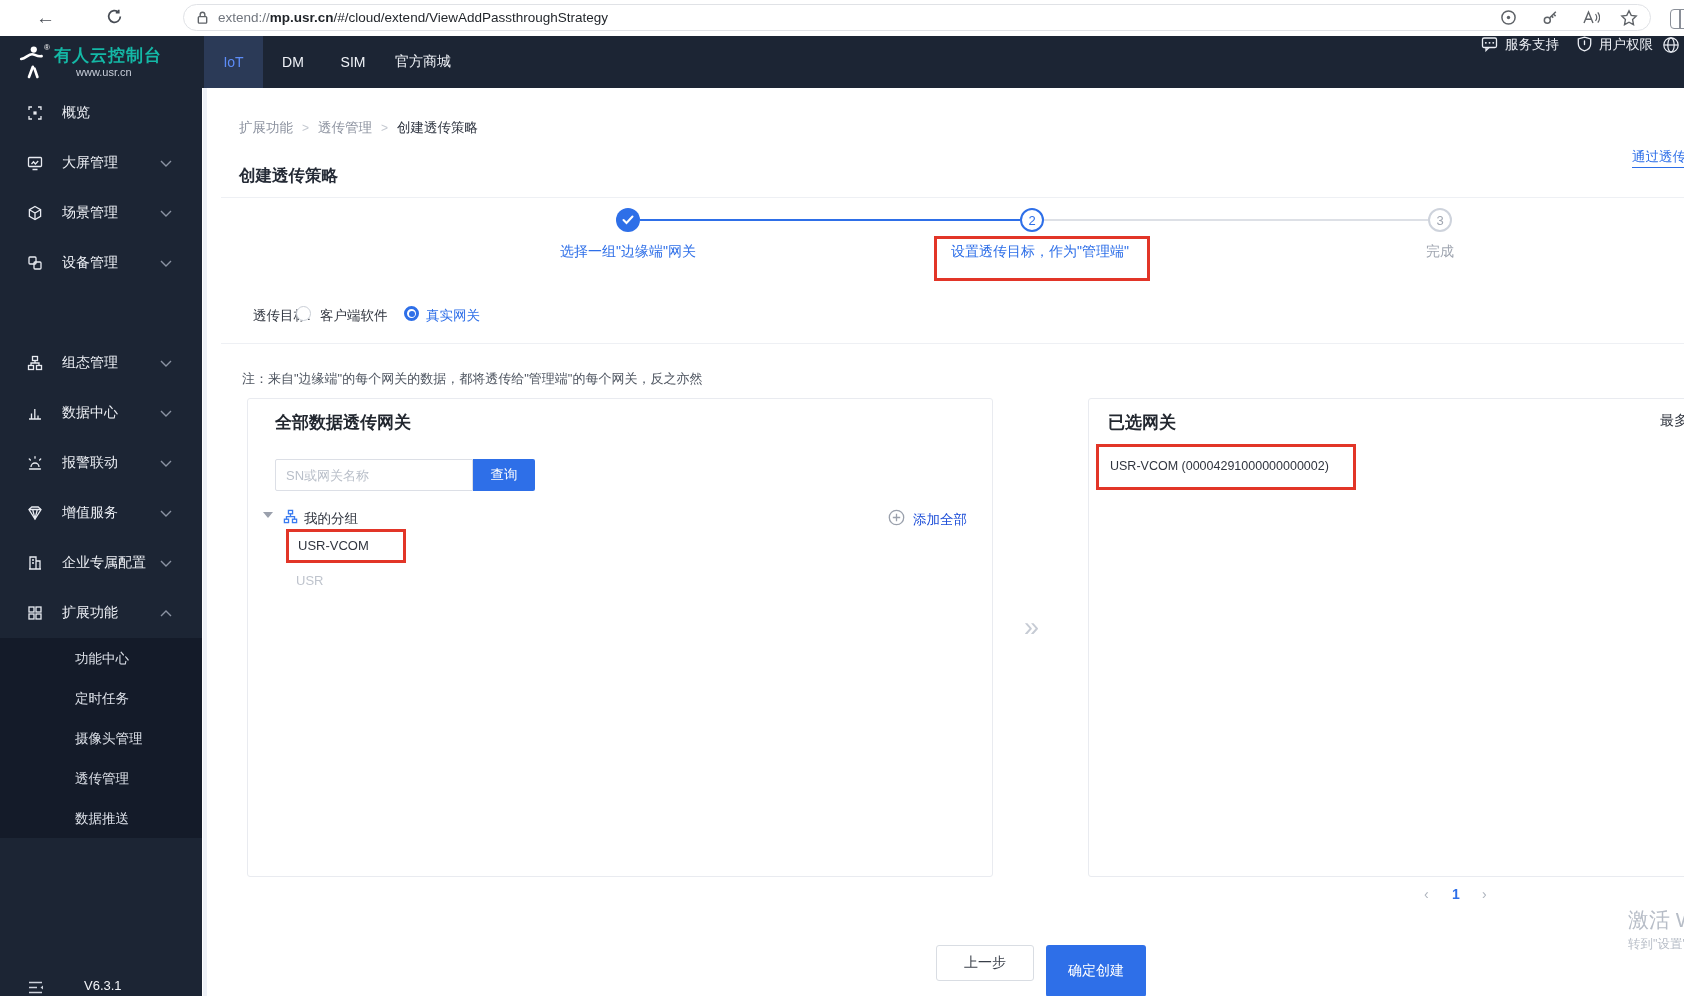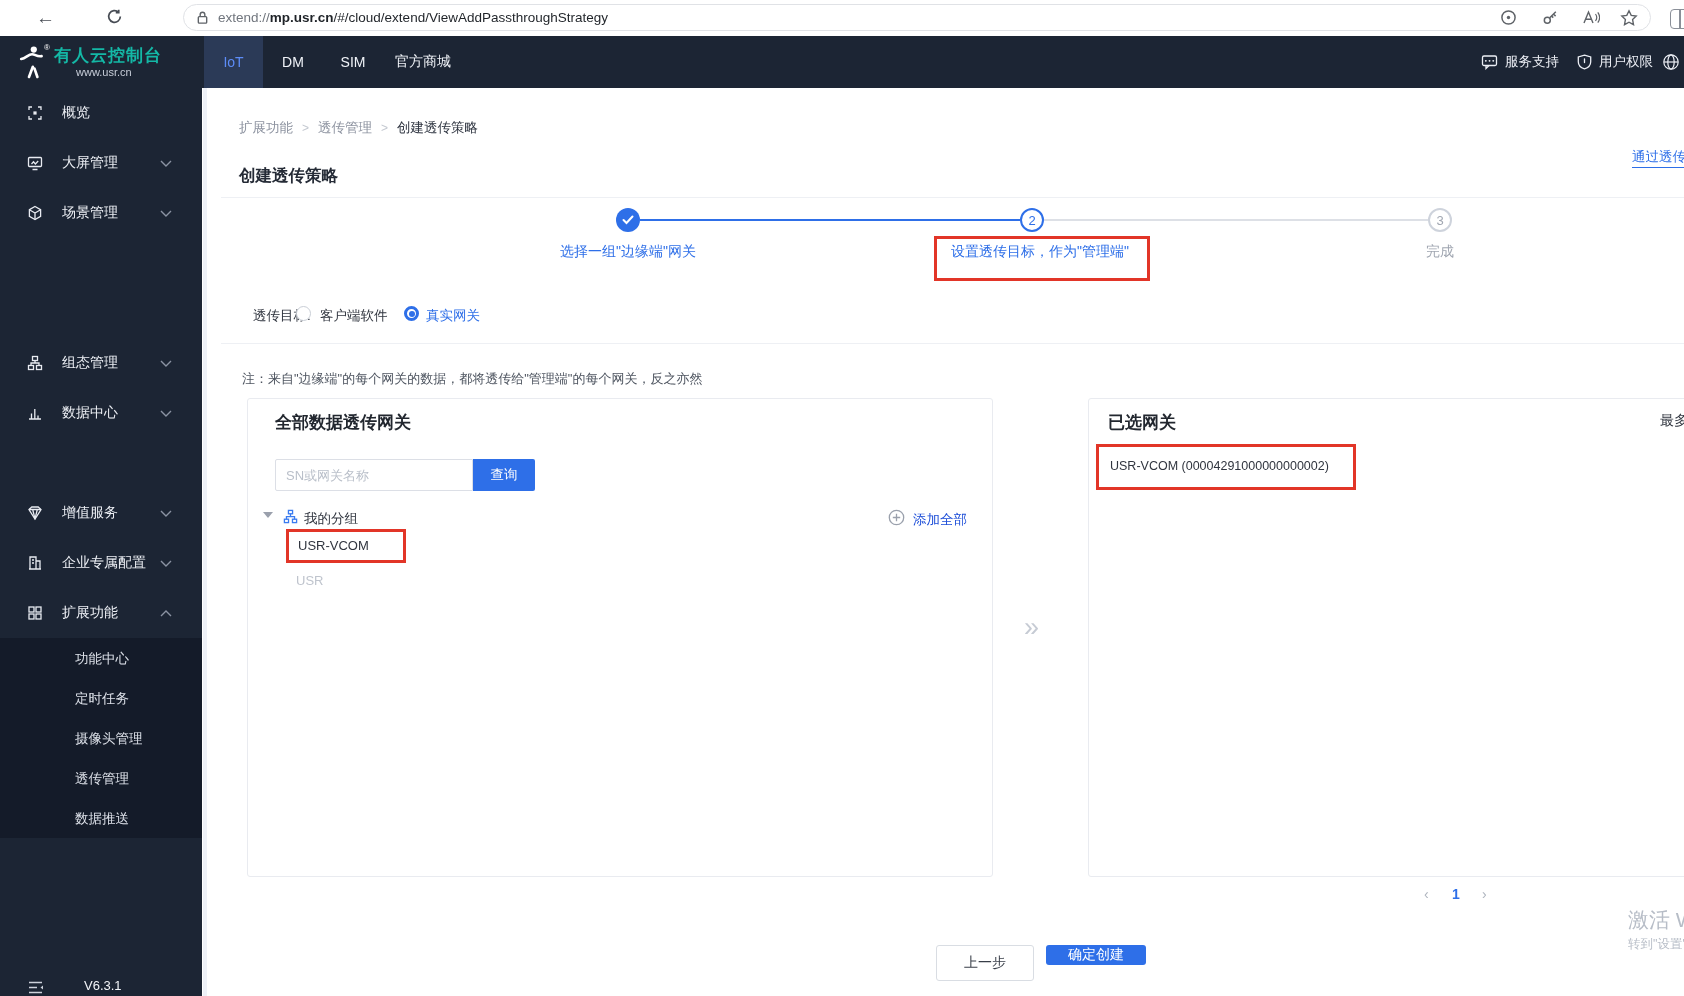--- a/index.html
+++ b/index.html
@@ -23,21 +23,21 @@
 
   
   .hdr{position:absolute;left:0;top:36px;width:1684px;height:52px;background:#1c2534;}
   .logo-person{position:absolute;left:17px;top:8px;color:#fff;}
   .logo-r{position:absolute;left:44px;top:7px;color:#fff;font-size:8px;}
   .logo-t{position:absolute;left:54px;top:8px;color:#14b8a6;font-size:17px;font-weight:700;letter-spacing:1px;}
   .logo-s{position:absolute;left:76px;top:30px;color:#c7cdd8;font-size:11px;}
   .htab{position:absolute;top:0;height:52px;display:flex;align-items:center;justify-content:center;
         color:#f0f3f8;font-size:14px;cursor:pointer;}
   .htab.active{background:#2b3a57;color:#5d8cf7;}
-  .hright{position:absolute;top:0;height:52px;display:flex;align-items:center;color:#eceff5;font-size:13.5px;cursor:pointer;}
+  .hright{position:absolute;top:0;height:52px;display:flex;color:#eceff5;font-size:13.5px;cursor:pointer;}
   .hright svg{margin-right:7px;}
 
   
   .side{position:absolute;left:0;top:88px;width:202px;height:908px;background:#1c2534;}
   .srow{position:absolute;left:0;width:202px;height:50px;cursor:pointer;}
   .srow .sico{position:absolute;left:27px;top:17px;color:#e8ebf1;}
   .srow .slab{position:absolute;left:62px;top:16px;font-size:14px;color:#eceff4;}
   .srow .chev{position:absolute;right:30px;top:22px;color:#8b93a3;}
   .chev.up{transform:rotate(180deg);}
   .submenu{position:absolute;left:0;top:550px;width:202px;height:200px;background:#141b29;}
@@ -106,21 +106,21 @@
   .ritem{position:absolute;left:1110px;top:459px;font-size:12.5px;color:#30353f;white-space:nowrap;}
 
   
   .pag{position:absolute;top:886px;font-size:14px;cursor:pointer;}
   .pag.ar{color:#aeb4be;}
   .pag.cur{color:#2e6fe8;font-weight:700;}
 
   
   .btn-back{position:absolute;left:936px;top:945px;width:98px;height:36px;background:#fff;border:1px solid #d9dde3;
             border-radius:3px;font-size:14px;color:#383e48;cursor:pointer;font-family:inherit;}
-  .btn-submit{position:absolute;left:1046px;top:945px;width:100px;height:20px;background:#2e6fe8;border:none;
+  .btn-submit{position:absolute;left:1046px;top:945px;width:100px;height:52px;background:#2e6fe8;border:none;
             border-radius:3px;font-size:14px;color:#fff;cursor:pointer;font-family:inherit;}
 
   
   .wm1{position:absolute;left:1628px;top:906px;font-size:21px;color:#b7bdc7;white-space:nowrap;}
   .wm2{position:absolute;left:1628px;top:936px;font-size:12.5px;color:#b7bdc7;white-space:nowrap;}
 </style>
 </head>
 <body>
 
 <div class="screen">
@@ -247,20 +247,34 @@
             <path d="M8 8v6.5M8 8 2.4 4.7M8 8l5.6-3.3"></path>
         </svg>
         </span>
       <span class="slab">场景管理</span>
       <span class="chev">
           <svg width="12" height="7" viewBox="0 0 12 7" fill="none" stroke="currentColor" stroke-width="1.4">
             <path d="m1 1 5 5 5-5"></path>
           </svg>
         </span>
     </div>
+    <div class="srow" style="top:150px">
+      <span class="sico">
+        <svg width="16" height="16" viewBox="0 0 16 16" fill="none" stroke="currentColor" stroke-width="1.3">
+          <rect x="2" y="2" width="7" height="7" rx="1"></rect>
+            <rect x="7" y="7" width="7" height="7" rx="1"></rect>
+        </svg>
+        </span>
+      <span class="slab">设备管理</span>
+      <span class="chev">
+          <svg width="12" height="7" viewBox="0 0 12 7" fill="none" stroke="currentColor" stroke-width="1.4">
+            <path d="m1 1 5 5 5-5"></path>
+          </svg>
+        </span>
+    </div>
     <div class="srow" style="top:250px">
       <span class="sico">
         <svg width="16" height="16" viewBox="0 0 16 16" fill="none" stroke="currentColor" stroke-width="1.3">
           <rect x="5.5" y="1.5" width="5" height="4"></rect>
             <rect x="1.5" y="10.5" width="5" height="4"></rect>
             <rect x="9.5" y="10.5" width="5" height="4"></rect>
           <path d="M8 5.5V8M8 8H4v2.5M8 8h4v2.5"></path>
         </svg>
         </span>
       <span class="slab">组态管理</span>
@@ -270,20 +284,34 @@
           </svg>
         </span>
     </div>
     <div class="srow" style="top:300px">
       <span class="sico">
         <svg width="16" height="16" viewBox="0 0 16 16" fill="none" stroke="currentColor" stroke-width="1.3">
           <path d="M2 14h12M4.5 14V8.5M7.8 14V4M11 14v-3.5"></path>
         </svg>
         </span>
       <span class="slab">数据中心</span>
+      <span class="chev">
+          <svg width="12" height="7" viewBox="0 0 12 7" fill="none" stroke="currentColor" stroke-width="1.4">
+            <path d="m1 1 5 5 5-5"></path>
+          </svg>
+        </span>
+    </div>
+    <div class="srow" style="top:350px">
+      <span class="sico">
+        <svg width="16" height="16" viewBox="0 0 16 16" fill="none" stroke="currentColor" stroke-width="1.3">
+          <path d="M4 12a4 4 0 0 1 8 0"></path>
+            <path d="M2.5 14h11M8 3.2V1.6M3.4 5l-1.1-1M12.6 5l1.1-1" stroke-linecap="round"></path>
+        </svg>
+        </span>
+      <span class="slab">报警联动</span>
       <span class="chev">
           <svg width="12" height="7" viewBox="0 0 12 7" fill="none" stroke="currentColor" stroke-width="1.4">
             <path d="m1 1 5 5 5-5"></path>
           </svg>
         </span>
     </div>
     <div class="srow" style="top:400px">
       <span class="sico">
         <svg width="16" height="16" viewBox="0 0 16 16" fill="none" stroke="currentColor" stroke-width="1.3">
           <path d="M2 4.5 4.8 2h6.4L14 4.5 8 14z"></path>

